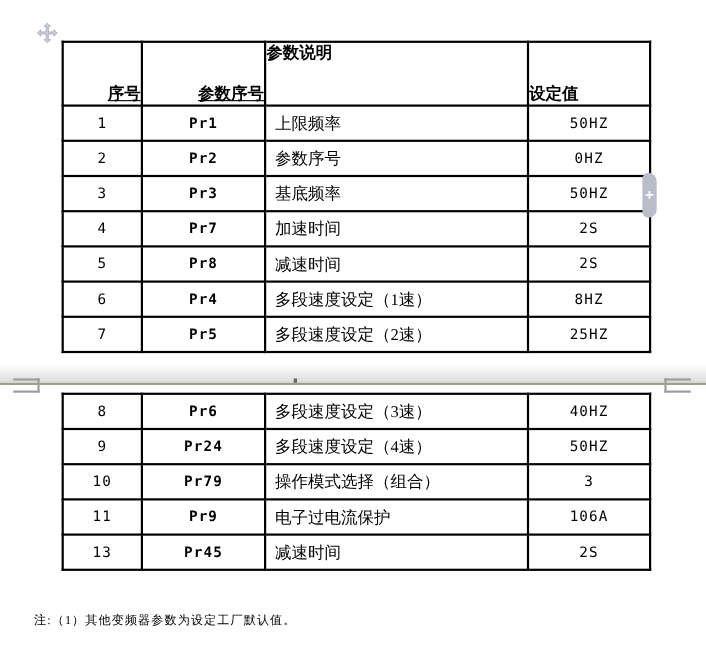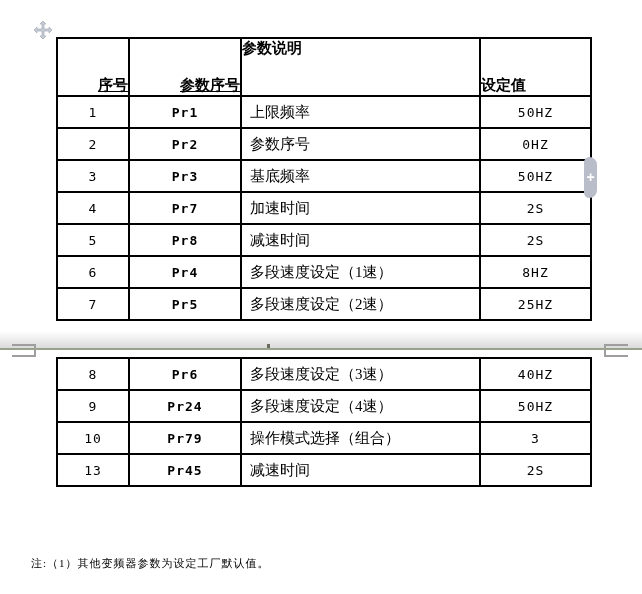--- a/index.html
+++ b/index.html
@@ -164,20 +164,26 @@
           <td class="col2">多段速度设定（4速）</td>
           <td class="col3">50HZ</td>
         </tr>
         <tr>
           <td class="col0">10</td>
           <td class="col1">Pr79</td>
           <td class="col2">操作模式选择（组合）</td>
           <td class="col3">3</td>
         </tr>
         <tr>
+          <td class="col0">11</td>
+          <td class="col1">Pr9</td>
+          <td class="col2">电子过电流保护</td>
+          <td class="col3">106A</td>
+        </tr>
+        <tr>
           <td class="col0">13</td>
           <td class="col1">Pr45</td>
           <td class="col2">减速时间</td>
           <td class="col3">2S</td>
         </tr>
       </tbody>
   </table>
 
   <div class="doc-note">注:（1）其他变频器参数为设定工厂默认值。</div>
 

